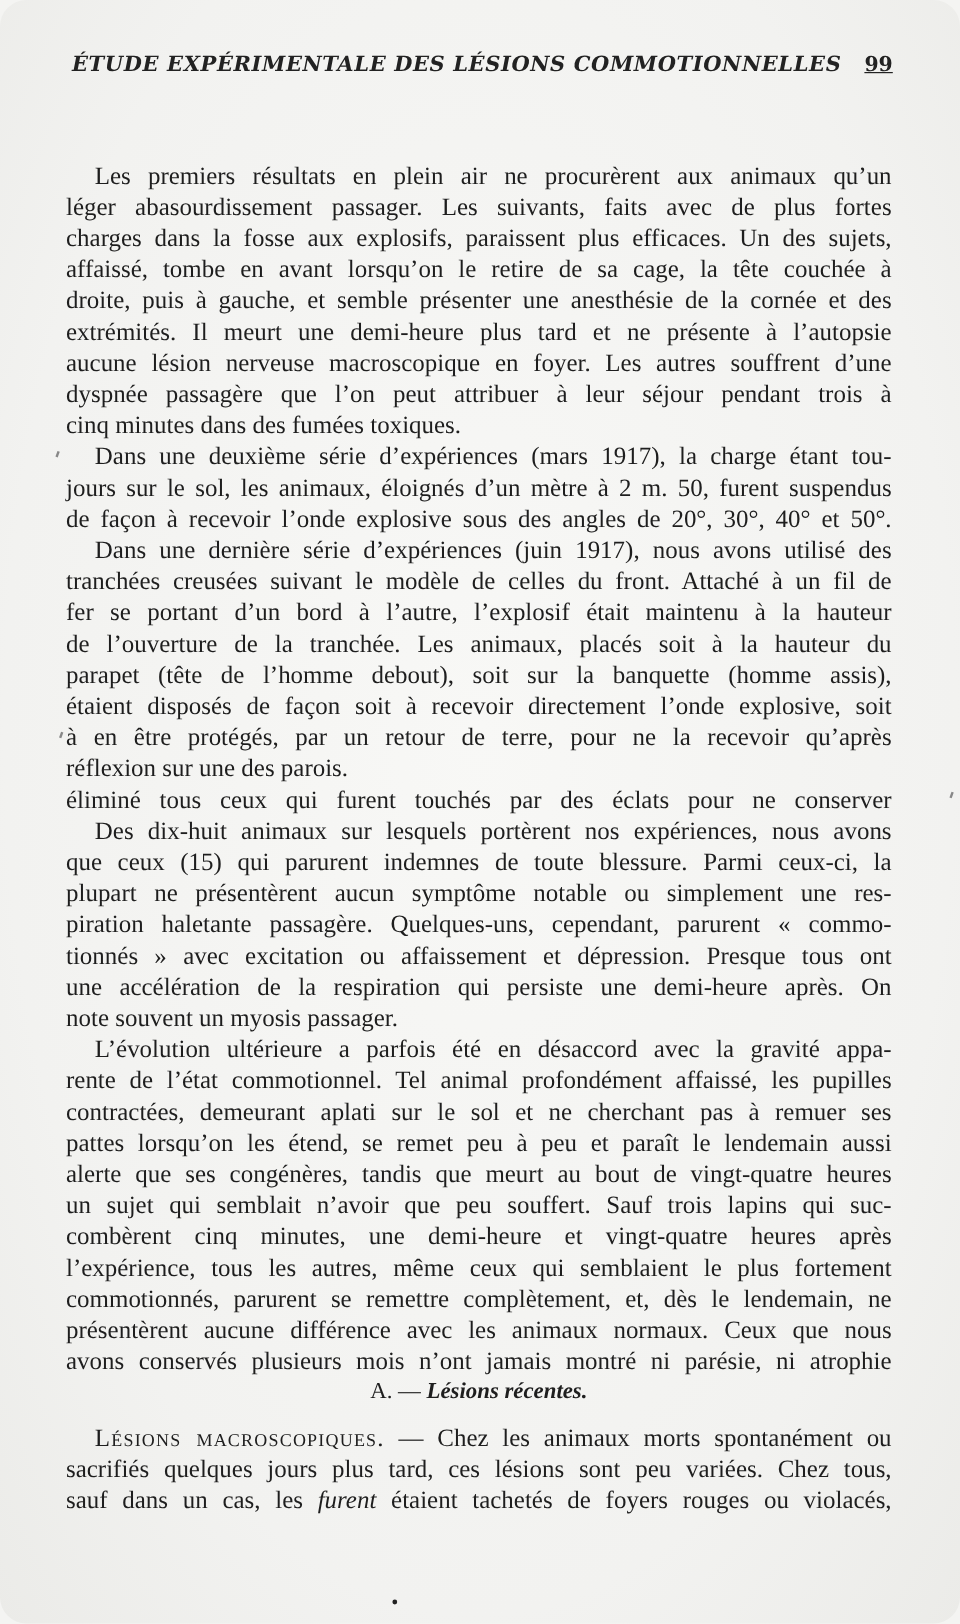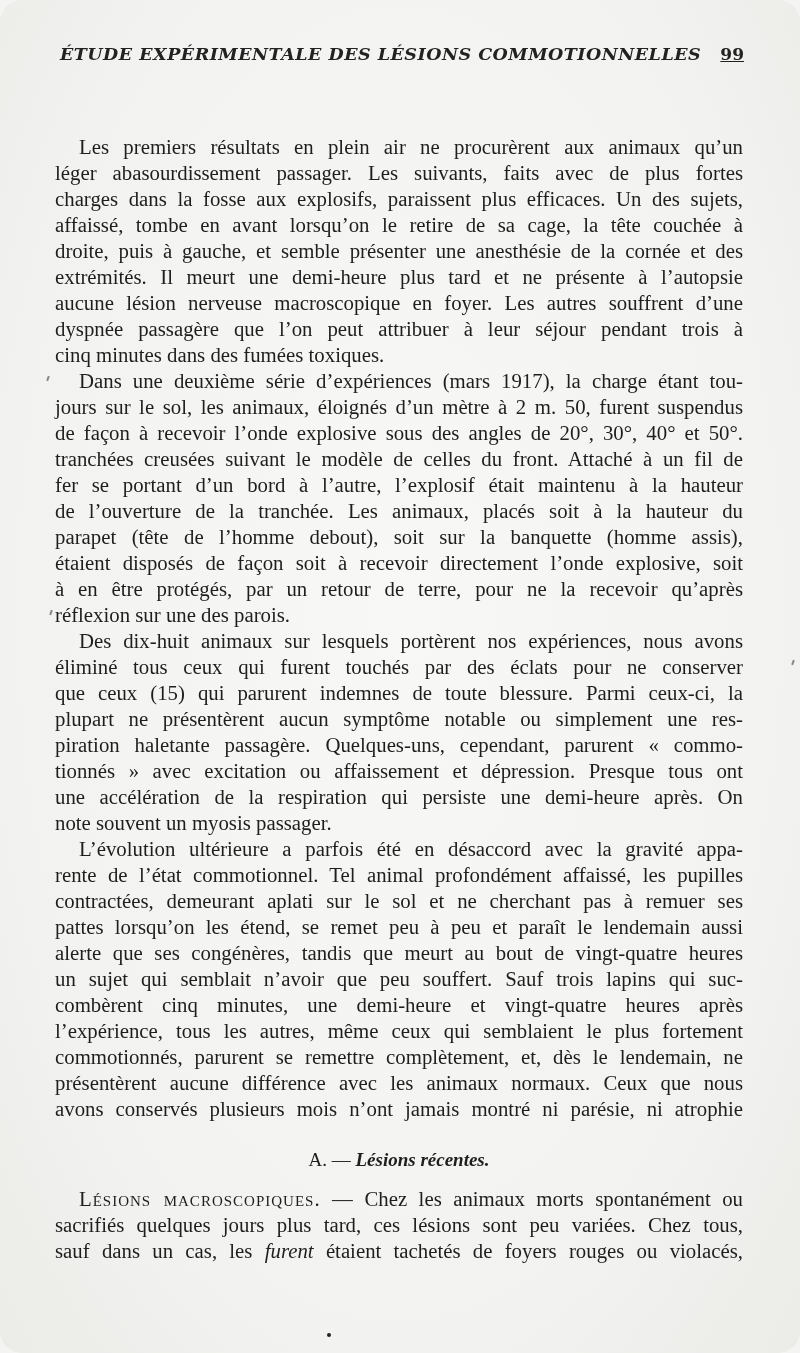--- a/index.html
+++ b/index.html
@@ -143,32 +143,33 @@
       <span class="line last">cinq minutes dans des fumées toxiques.</span>
     </div>
 
     <div>
       <span class="line indent">Dans une deuxième série d’expériences (mars 1917), la charge étant tou-</span>
       <span class="line">jours sur le sol, les animaux, éloignés d’un mètre à 2 m. 50, furent suspendus</span>
       <span class="line">de façon à recevoir l’onde explosive sous des angles de 20°, 30°, 40° et 50°.</span>
     </div>
 
     <div>
+      <span class="line indent">Dans une dernière série d’expériences (juin 1917), nous avons utilisé des</span>
       <span class="line">tranchées creusées suivant le modèle de celles du front. Attaché à un fil de</span>
       <span class="line">fer se portant d’un bord à l’autre, l’explosif était maintenu à la hauteur</span>
       <span class="line">de l’ouverture de la tranchée. Les animaux, placés soit à la hauteur du</span>
       <span class="line">parapet (tête de l’homme debout), soit sur la banquette (homme assis),</span>
       <span class="line">étaient disposés de façon soit à recevoir directement l’onde explosive, soit</span>
       <span class="line">à en être protégés, par un retour de terre, pour ne la recevoir qu’après</span>
       <span class="line last">réflexion sur une des parois.</span>
     </div>
 
     <div>
+      <span class="line">éliminé tous ceux qui furent touchés par des éclats pour ne conserver</span>
       <span class="line indent">Des dix-huit animaux sur lesquels portèrent nos expériences, nous avons</span>
-      <span class="line">éliminé tous ceux qui furent touchés par des éclats pour ne conserver</span>
       <span class="line">que ceux (15) qui parurent indemnes de toute blessure. Parmi ceux-ci, la</span>
       <span class="line">plupart ne présentèrent aucun symptôme notable ou simplement une res-</span>
       <span class="line">piration haletante passagère. Quelques-uns, cependant, parurent « commo-</span>
       <span class="line">tionnés » avec excitation ou affaissement et dépression. Presque tous ont</span>
       <span class="line">une accélération de la respiration qui persiste une demi-heure après. On</span>
       <span class="line last">note souvent un myosis passager.</span>
     </div>
 
     <div>
       <span class="line indent">L’évolution ultérieure a parfois été en désaccord avec la gravité appa-</span>

